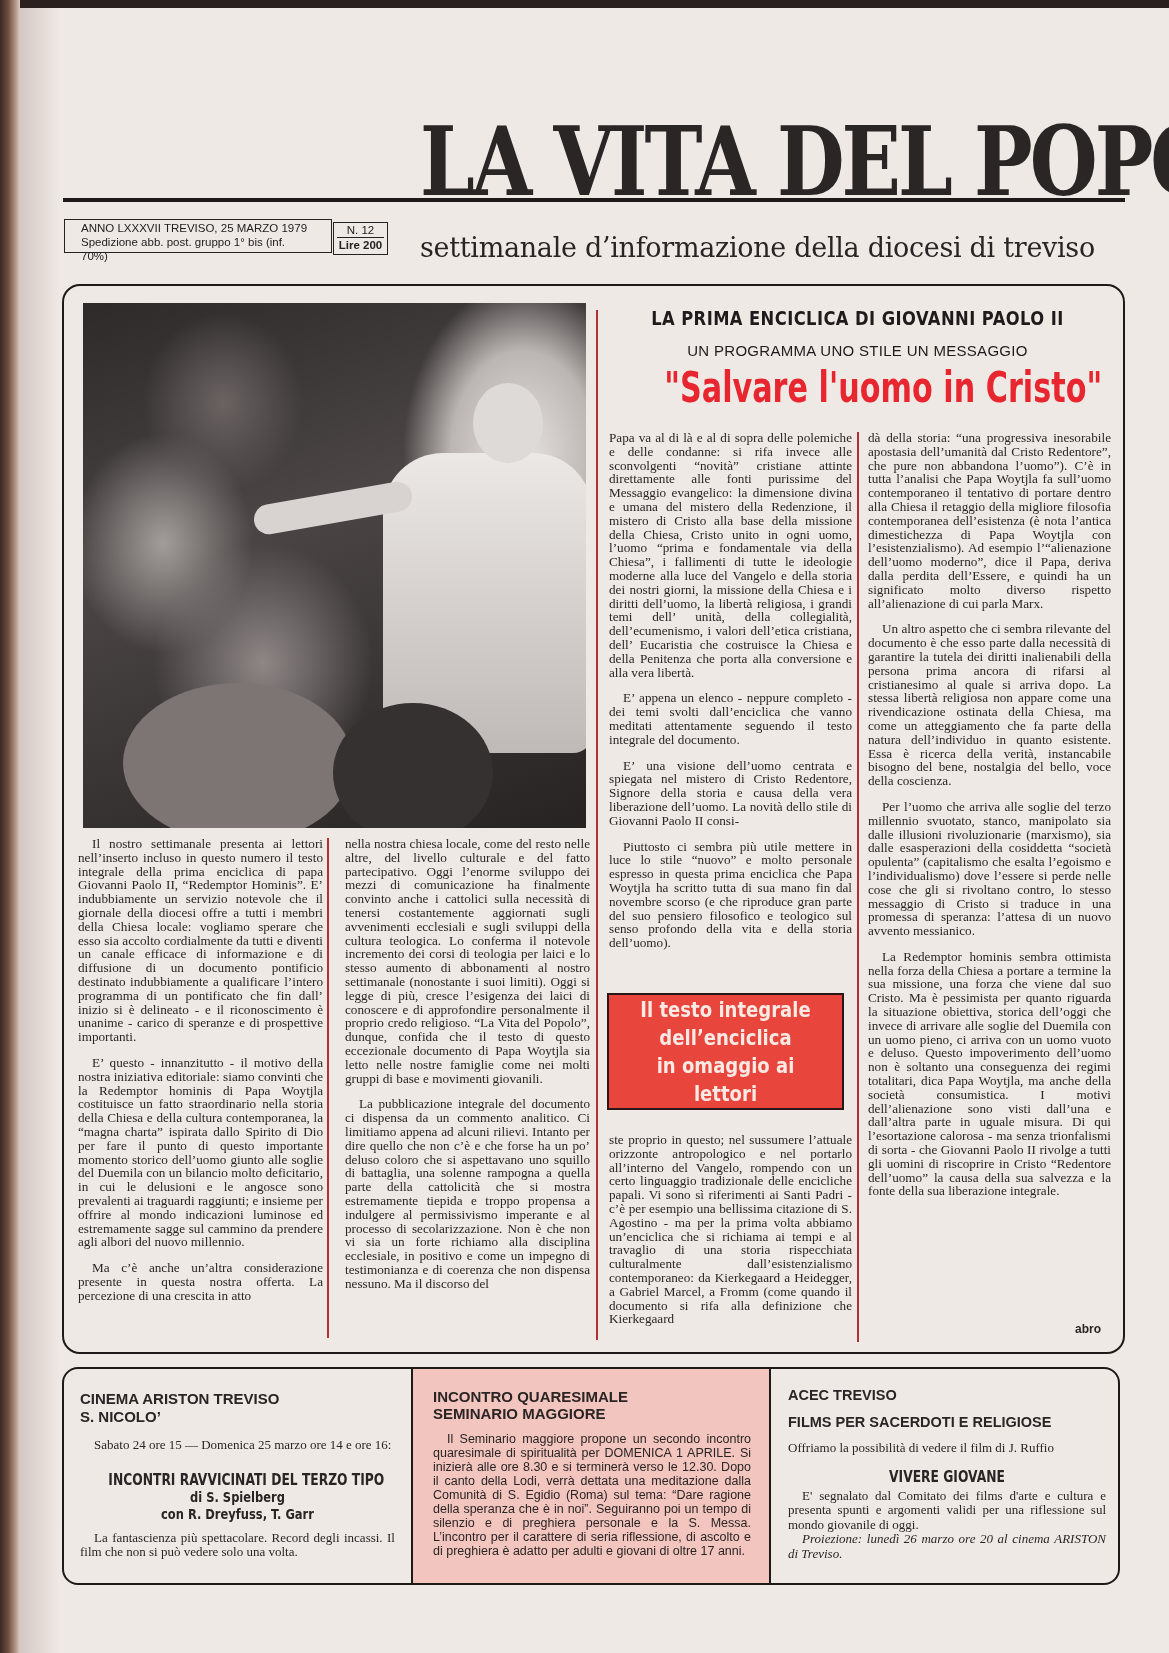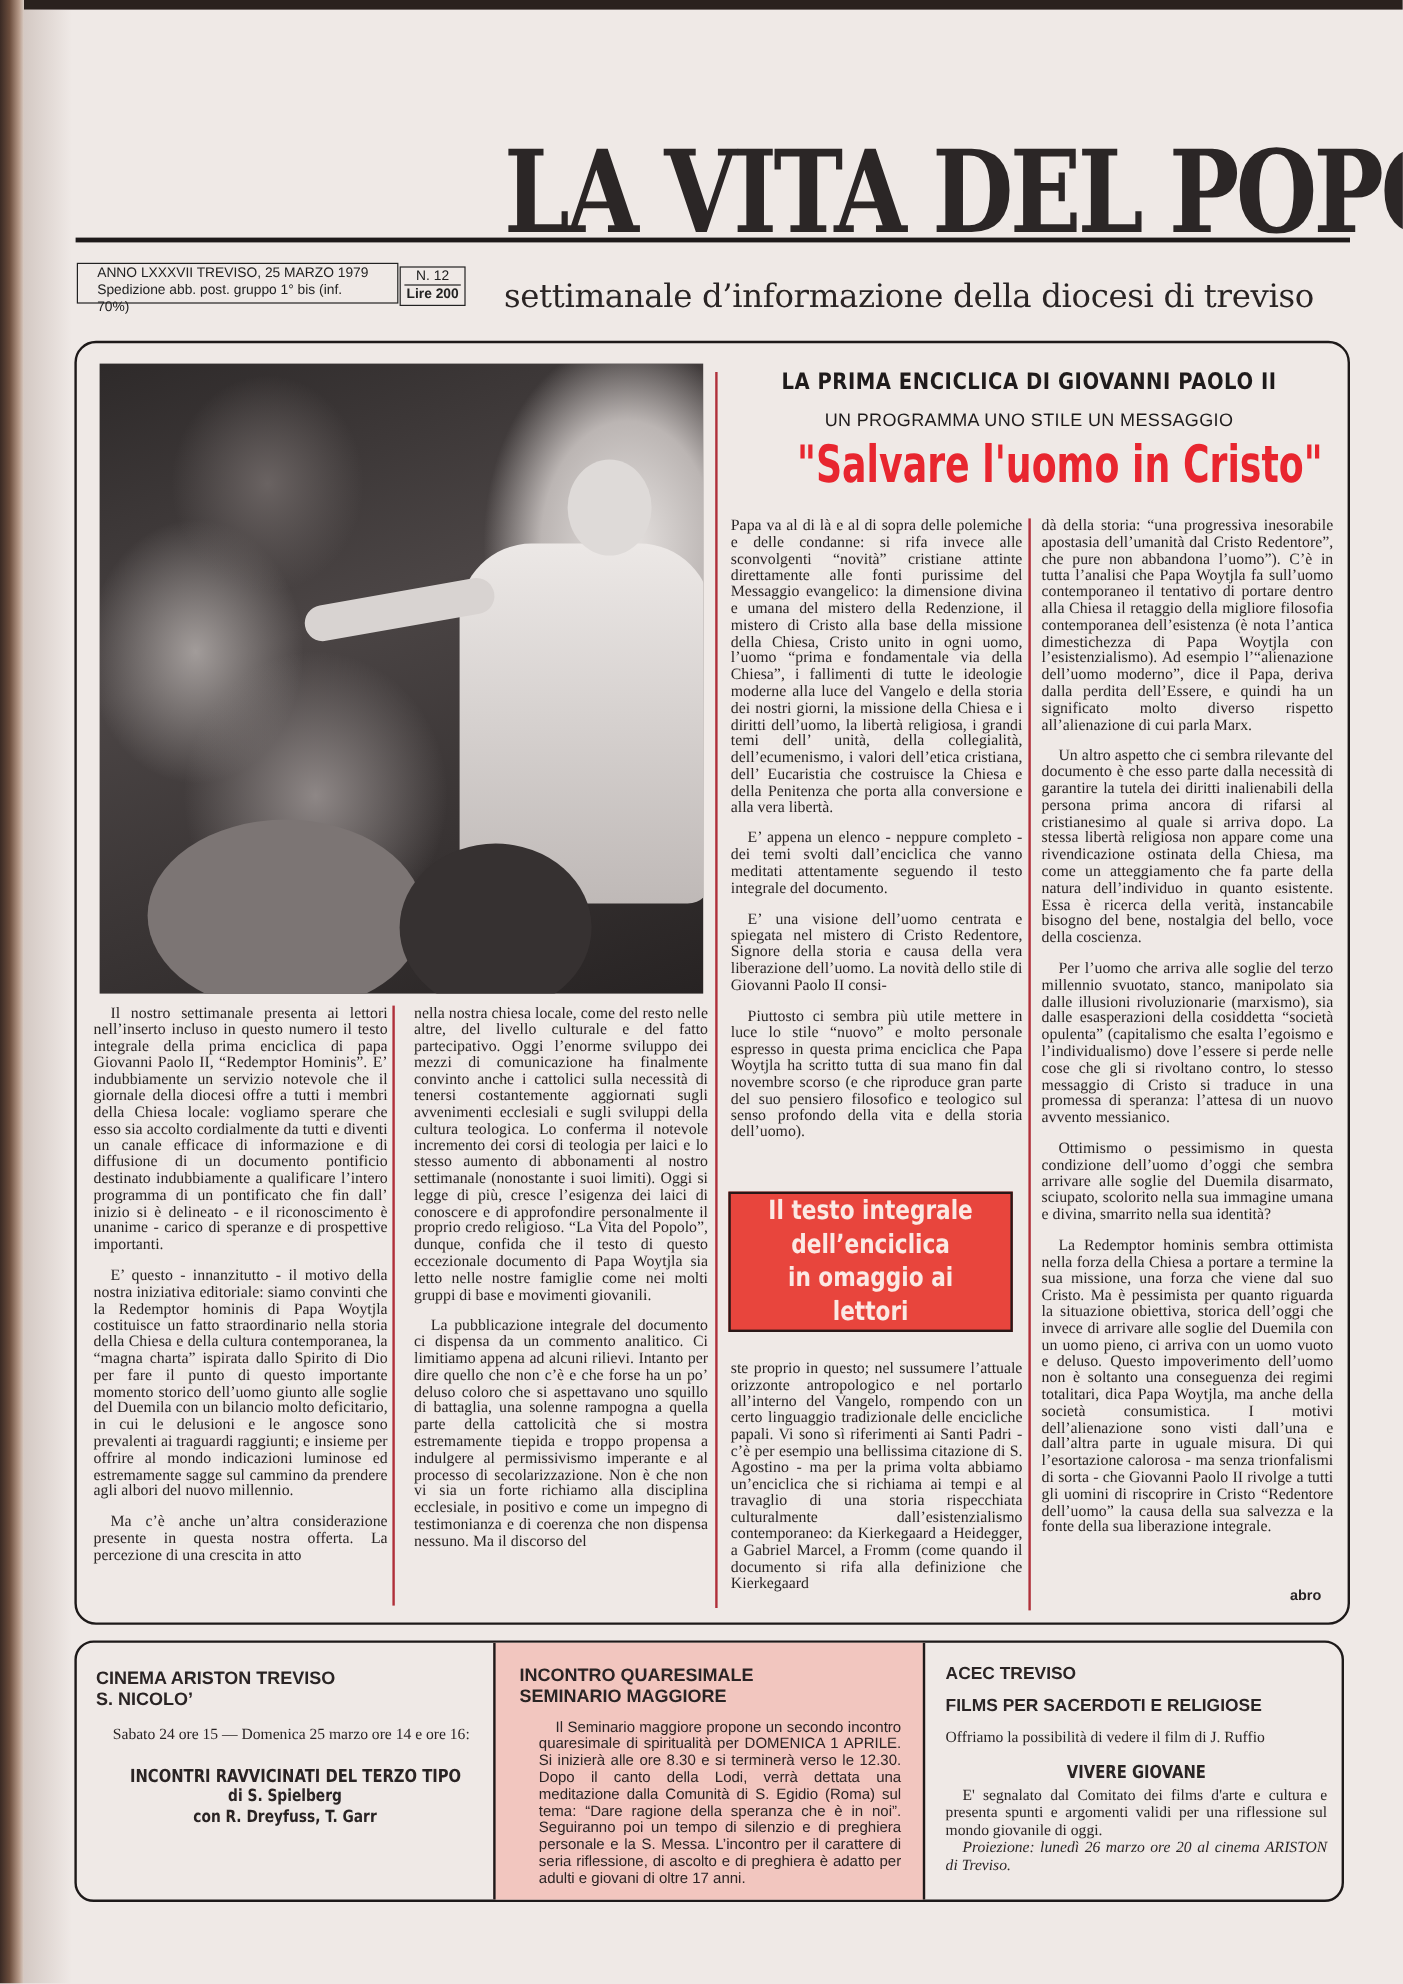--- a/index.html
+++ b/index.html
@@ -104,21 +104,21 @@
     border:2.5px solid #1e1a1a; border-radius:16px; box-sizing:border-box;
   }
   .ad-pink {
     position:absolute; left:411px; top:1369px; width:356px; height:214px;
     background:#f2c6bf; border-left:2px solid #1e1a1a; border-right:2px solid #1e1a1a;
   }
   .ad { position:absolute; color:#2a2424; }
   .ad .h-sans { font-family:"Liberation Sans", sans-serif; font-weight:bold; text-align:left; }
   .ad .h-cond { font-family:"DejaVu Sans", sans-serif; font-weight:bold; text-align:center; transform:scaleX(0.82); }
   .ad .txt { font-size:13px; line-height:14.5px; text-align:justify; }
-  .ad .txt-sans { font-family:"Liberation Sans", sans-serif; font-size:13px; line-height:14.5px; text-align:justify;margin-left:16px; }
+  .ad .txt-sans { font-family:"Liberation Sans", sans-serif; font-size:13px; line-height:14.5px; text-align:justify; }
   .ad p { margin:0; }
   .ind { text-indent:14px; }
 </style>
 </head>
 <body>
 
 <div class="topedge"></div>
 <div class="binding"></div>
 <div class="page-shade"></div>
 
@@ -177,36 +177,36 @@
 </div>
 
 <div class="col" style="left:609px;top:1133px;width:243px;">
   <p class="noindent">ste proprio in questo; nel sussumere l’attuale orizzonte antropologico e nel portarlo all’interno del Vangelo, rompendo con un certo linguaggio tradizionale delle encicliche papali. Vi sono sì riferimenti ai Santi Padri - c’è per esempio una bellissima citazione di S. Agostino - ma per la prima volta abbiamo un’enciclica che si richiama ai tempi e al travaglio di una storia rispecchiata culturalmente dall’esistenzialismo contemporaneo: da Kierkegaard a Heidegger, a Gabriel Marcel, a Fromm (come quando il documento si rifa alla definizione che Kierkegaard</p>
 </div>
 
 <div class="col" style="left:868px;top:431px;width:243px;">
   <p class="noindent">dà della storia: “una progressiva inesorabile apostasia dell’umanità dal Cristo Redentore”, che pure non abbandona l’uomo”). C’è in tutta l’analisi che Papa Woytjla fa sull’uomo contemporaneo il tentativo di portare dentro alla Chiesa il retaggio della migliore filosofia contemporanea dell’esistenza (è nota l’antica dimestichezza di Papa Woytjla con l’esistenzialismo). Ad esempio l’“alienazione dell’uomo moderno”, dice il Papa, deriva dalla perdita dell’Essere, e quindi ha un significato molto diverso rispetto all’alienazione di cui parla Marx.</p>
   <p>Un altro aspetto che ci sembra rilevante del documento è che esso parte dalla necessità di garantire la tutela dei diritti inalienabili della persona prima ancora di rifarsi al cristianesimo al quale si arriva dopo. La stessa libertà religiosa non appare come una rivendicazione ostinata della Chiesa, ma come un atteggiamento che fa parte della natura dell’individuo in quanto esistente. Essa è ricerca della verità, instancabile bisogno del bene, nostalgia del bello, voce della coscienza.</p>
   <p>Per l’uomo che arriva alle soglie del terzo millennio svuotato, stanco, manipolato sia dalle illusioni rivoluzionarie (marxismo), sia dalle esasperazioni della cosiddetta “società opulenta” (capitalismo che esalta l’egoismo e l’individualismo) dove l’essere si perde nelle cose che gli si rivoltano contro, lo stesso messaggio di Cristo si traduce in una promessa di speranza: l’attesa di un nuovo avvento messianico.</p>
-  <p>Ottimismo o pessimismo in questa condizione dell’uomo d’oggi che sembra arrivare alle soglie del Duemila disarmato, sciupato, scolorito nella sua immagine umana e divina, smarrito nella sua identità?</p>
   <p>La Redemptor hominis sembra ottimista nella forza della Chiesa a portare a termine la sua missione, una forza che viene dal suo Cristo. Ma è pessimista per quanto riguarda la situazione obiettiva, storica dell’oggi che invece di arrivare alle soglie del Duemila con un uomo pieno, ci arriva con un uomo vuoto e deluso. Questo impoverimento dell’uomo non è soltanto una conseguenza dei regimi totalitari, dica Papa Woytjla, ma anche della società consumistica. I motivi dell’alienazione sono visti dall’una e dall’altra parte in uguale misura. Di qui l’esortazione calorosa - ma senza trionfalismi di sorta - che Giovanni Paolo II rivolge a tutti gli uomini di riscoprire in Cristo “Redentore dell’uomo” la causa della sua salvezza e la fonte della sua liberazione integrale.</p>
 </div>
 
 <div class="signature">abro</div>
 
 <div class="ad-frame"></div>
 <div class="ad-pink"></div>
 
 <div class="ad" style="left:80px;top:1390px;width:315px;">
   <div class="h-sans" style="font-size:15px;line-height:18px;">CINEMA ARISTON TREVISO</div>
   <div class="h-sans" style="font-size:15px;line-height:18px;">S. NICOLO’</div>
   <p class="txt ind" style="margin-top:12px;">Sabato 24 ore 15 — Domenica 25 marzo ore 14 e ore 16:</p>
   <div class="h-cond" style="font-size:15px;line-height:18px;margin-top:18px;white-space:nowrap;">INCONTRI RAVVICINATI DEL TERZO TIPO</div>
   <div class="h-cond" style="font-size:14px;line-height:17px;">di S. Spielberg</div>
   <div class="h-cond" style="font-size:14px;line-height:17px;">con R. Dreyfuss, T. Garr</div>
+  <p class="txt ind" style="margin-top:8px;">La fantascienza più spettacolare. Record degli incassi. Il film che non si può vedere solo una volta.</p>
 </div>
 
 <div class="ad" style="left:433px;top:1388px;width:318px;">
   <div class="h-sans" style="font-size:15px;line-height:17px;">INCONTRO QUARESIMALE</div>
   <div class="h-sans" style="font-size:15px;line-height:17px;">SEMINARIO MAGGIORE</div>
   <p class="txt-sans ind" style="margin-top:10px;font-size:12.5px;line-height:14px;">Il Seminario maggiore propone un secondo incontro quaresimale di spiritualità per DOMENICA 1 APRILE. Si inizierà alle ore 8.30 e si terminerà verso le 12.30. Dopo il canto della Lodi, verrà dettata una meditazione dalla Comunità di S. Egidio (Roma) sul tema: “Dare ragione della speranza che è in noi”. Seguiranno poi un tempo di silenzio e di preghiera personale e la S. Messa. L’incontro per il carattere di seria riflessione, di ascolto e di preghiera è adatto per adulti e giovani di oltre 17 anni.</p>
 </div>
 
 <div class="ad" style="left:788px;top:1387px;width:318px;">
   <div class="h-sans" style="font-size:14.5px;line-height:17px;">ACEC TREVISO</div>

